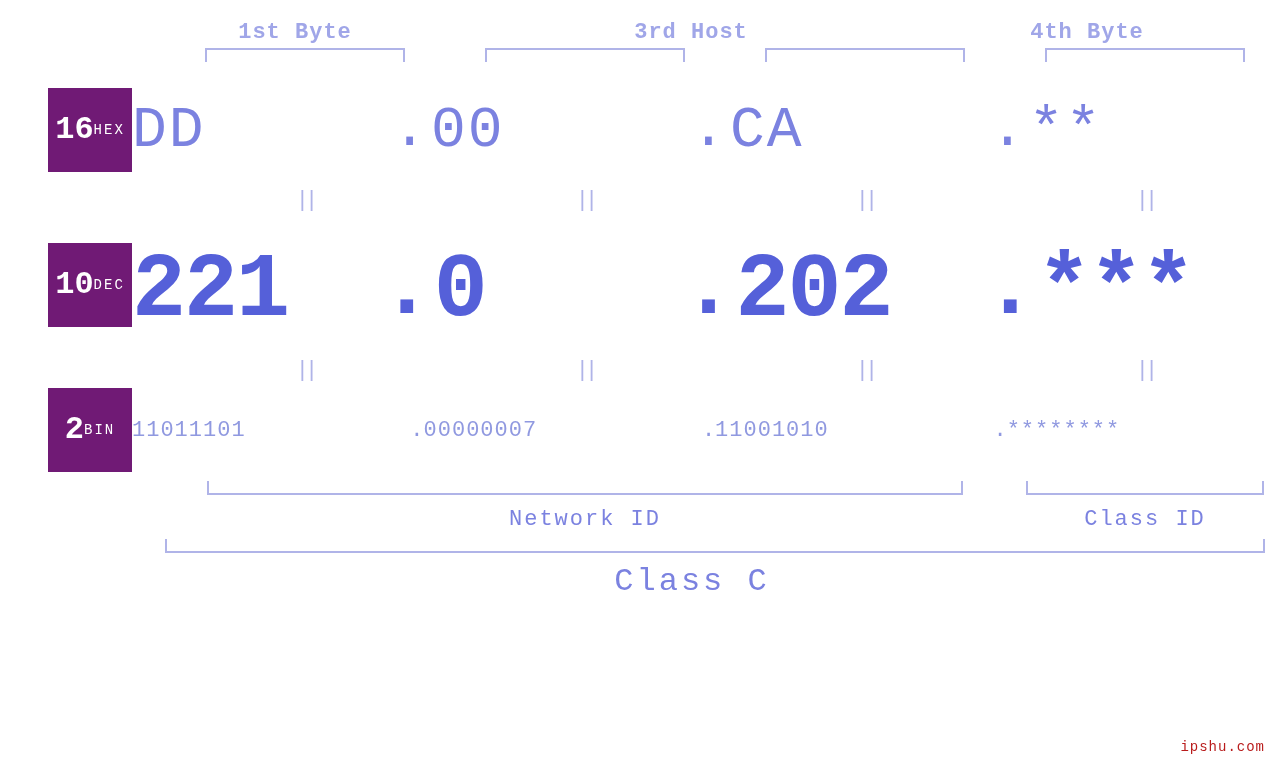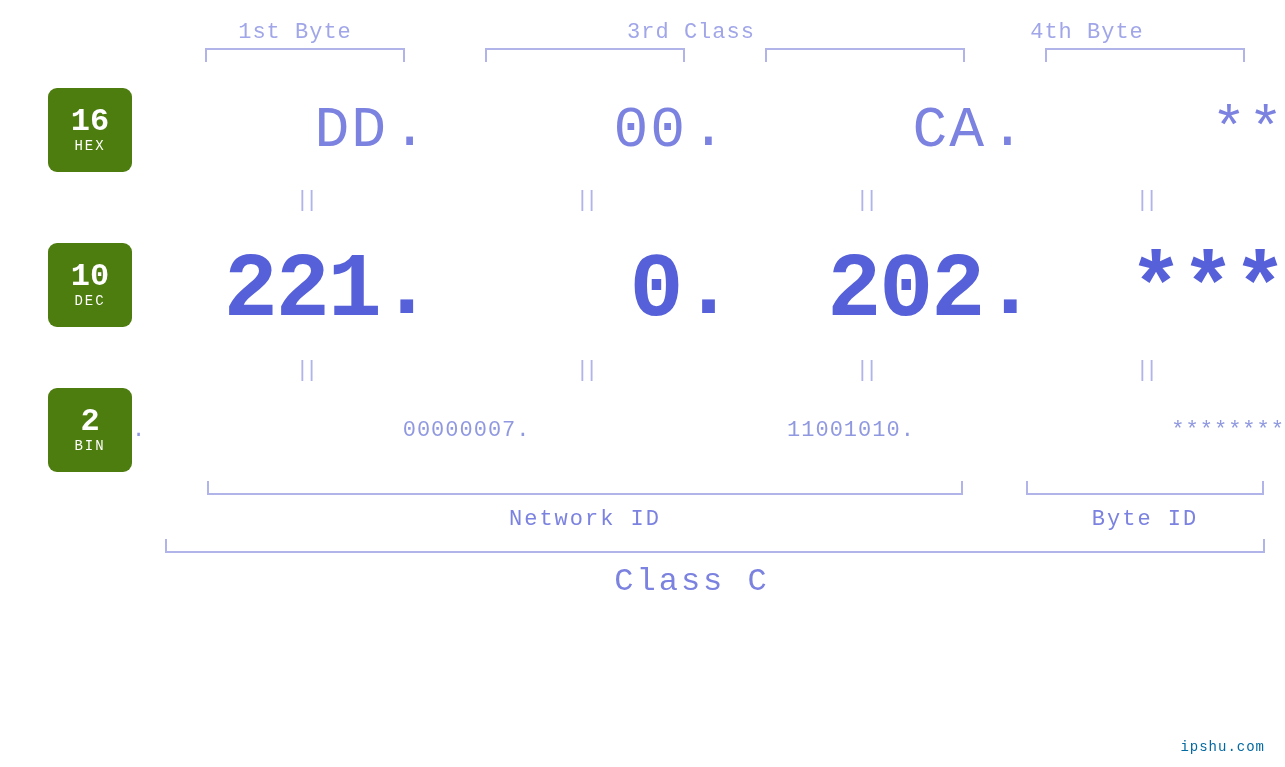--- a/index.html
+++ b/index.html
@@ -24,20 +24,21 @@
       align-items: flex-start;
       padding: 20px 0 0 0;
     }
 
     
     .col-headers {
       display: flex;
       width: 100%;
       padding-left: 97px;
       margin-bottom: 0px;
+      font-weight: bold;
     }
 
     .col-header {
       flex: 1;
       text-align: center;
       font-size: 22px;
       color: #a0a6e8;
       letter-spacing: 1px;
       font-family: 'Courier New', Courier, monospace;
     }
@@ -68,24 +69,24 @@
       display: flex;
       align-items: center;
       width: 100%;
       position: relative;
     }
 
     
     .base-badge {
       width: 84px;
       height: 84px;
-      background: #4d7c0f;
-      border-radius: 9px;
-      display: flex;
-      flex-direction: column;
+      background: #701a75;
+      border-radius: 0;
+      display: flex;
+      flex-direction: row;
       align-items: center;
       justify-content: center;
       margin-left: 48px;
       flex-shrink: 0;
     }
 
     .base-number {
       font-size: 32px;
       color: #ffffff;
       font-weight: bold;
@@ -105,21 +106,21 @@
     .data-cells {
       display: flex;
       align-items: center;
       flex: 1;
       padding-left: 0;
     }
 
     .data-cell {
       flex: 1;
       display: flex;
-      justify-content: flex-end;
+      justify-content: flex-start;
       align-items: center;
     }
 
     
     .hex-value {
       font-size: 58px;
       color: #7b82e0;
       font-family: 'Courier New', Courier, monospace;
       letter-spacing: 2px;
     }
@@ -270,21 +271,21 @@
       font-family: 'Courier New', Courier, monospace;
       letter-spacing: 3px;
     }
 
     
     .watermark {
       position: absolute;
       bottom: 12px;
       right: 20px;
       font-size: 14px;
-      color: #0369a1;
+      color: #b91c1c;
       font-family: 'Courier New', Courier, monospace;
       letter-spacing: 1px;
     }
 
     
     .dot-small {
       font-size: 22px;
       color: #9099e0;
       font-family: 'Courier New', Courier, monospace;
     }
@@ -299,21 +300,21 @@
       padding-bottom: 8px;
     }
   </style>
 </head>
 <body>
 
 <div class="main-container">
 
   <div class="col-headers">
     <div class="col-header">1st Byte</div>
-    <div class="col-header">3rd Class</div>
+    <div class="col-header">3rd Host</div>
     <div class="col-header">4th Byte</div>
   </div>
 
   <div class="bracket-row">
     <div class="bracket-cell">
       <div class="bracket"></div>
     </div>
     <div class="bracket-cell">
       <div class="bracket"></div>
     </div>
@@ -402,20 +403,23 @@
         <span class="equals-sign">||</span>
       </div>
   </div>
 
   <div class="data-row" style="height:90px;">
     <div class="base-badge">
       <span class="base-number">2</span>
       <span class="base-label">BIN</span>
     </div>
     <div class="data-cells">
+      <div class="data-cell">
+        <span class="bin-value">11011101</span>
+      </div>
       <span class="dot-small">.</span>
       <div class="data-cell">
         <span class="bin-value">00000007</span>
       </div>
       <span class="dot-small">.</span>
       <div class="data-cell">
         <span class="bin-value">11001010</span>
       </div>
       <span class="dot-small">.</span>
       <div class="data-cell">
@@ -431,21 +435,21 @@
     <div class="host-bracket-wrap">
       <div class="host-bracket"></div>
     </div>
   </div>
 
   <div class="labels-row">
     <div class="network-label-wrap">
       <span class="network-label">Network ID</span>
     </div>
     <div class="host-label-wrap">
-      <span class="host-label">Byte ID</span>
+      <span class="host-label">Class ID</span>
     </div>
   </div>
 
   <div class="class-bracket-row">
     <div class="class-bracket"></div>
   </div>
 
   <div class="class-row">
     <span class="class-label">Class C</span>
   </div>

